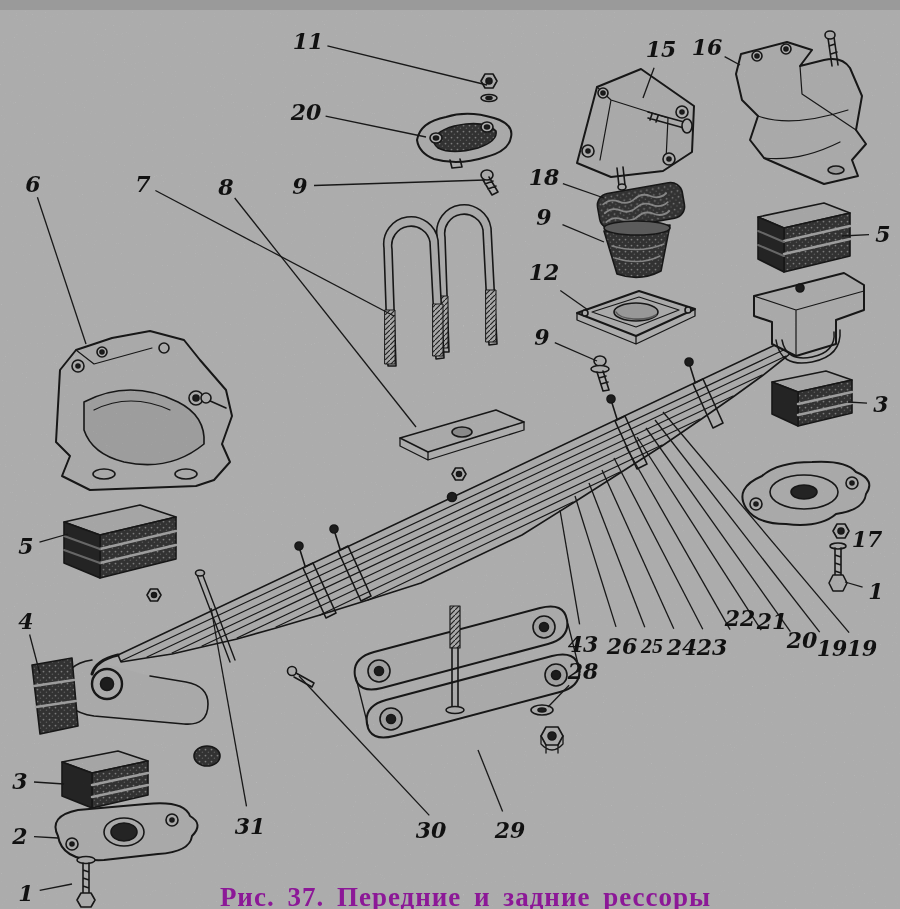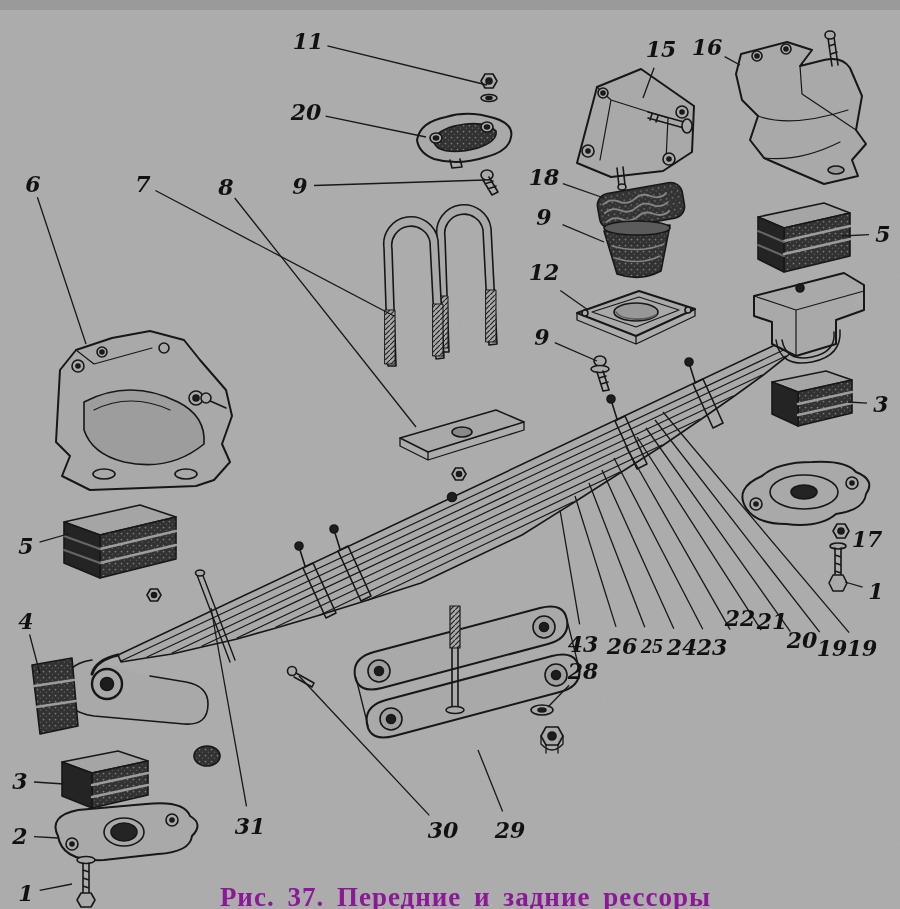--- a/index.html
+++ b/index.html
@@ -364,21 +364,21 @@
       <div class="callout" style="left: 652px; top: 636px; font-family: Liberation Serif, serif;">25</div>
       <div class="callout" style="left: 682px; top: 637px;">24</div>
       <div class="callout" style="left: 712px; top: 637px;">23</div>
       <div class="callout" style="left: 740px; top: 608px;">22</div>
       <div class="callout" style="left: 772px; top: 611px;">21</div>
       <div class="callout" style="left: 802px; top: 630px;">20</div>
       <div class="callout" style="left: 832px; top: 638px;">19</div>
       <div class="callout" style="left: 862px; top: 638px;">19</div>
       <div class="callout" style="left: 583px; top: 661px;">28</div>
       <div class="callout" style="left: 250px; top: 816px;">31</div>
-      <div class="callout" style="left: 443px; top: 820px;">30</div>
+      <div class="callout" style="left: 431px; top: 820px;">30</div>
       <div class="callout" style="left: 510px; top: 820px;">29</div>
     </div>
 
   <div class="caption">Рис. 37. Передние и задние рессоры</div>
 
   <svg class="layer grain" viewBox="0 0 900 909">
     <filter id="grain">
       <feTurbulence type="fractalNoise" baseFrequency="0.9" numOctaves="2" stitchTiles="stitch"></feTurbulence>
       <feColorMatrix type="matrix" values="0 0 0 0 0  0 0 0 0 0  0 0 0 0 0  0.9 0.9 0.9 0 0"></feColorMatrix>
     </filter>

